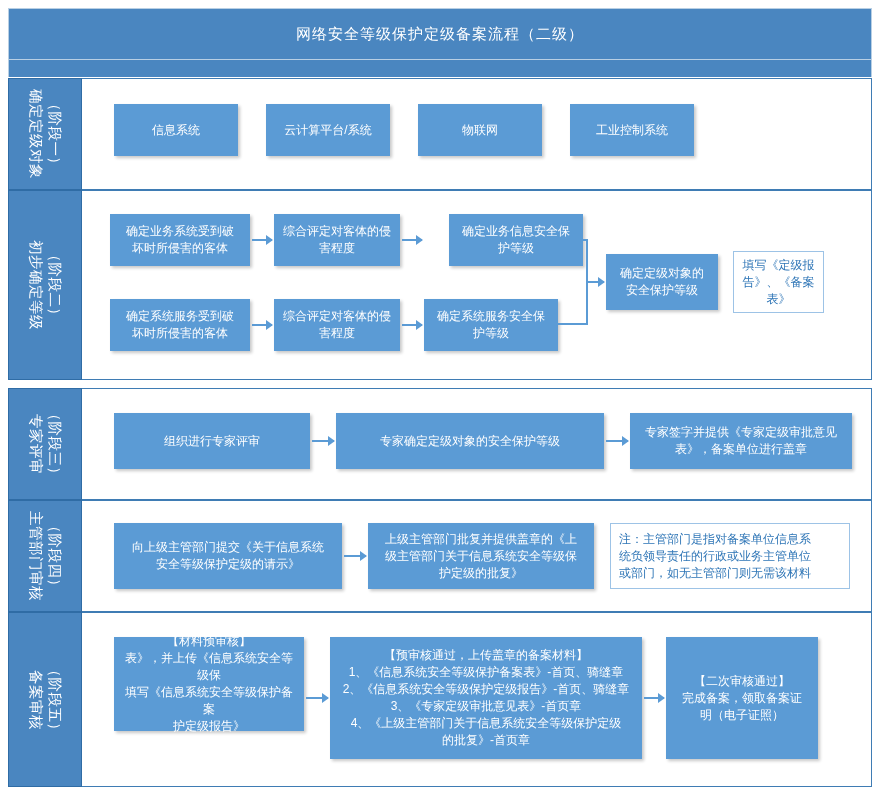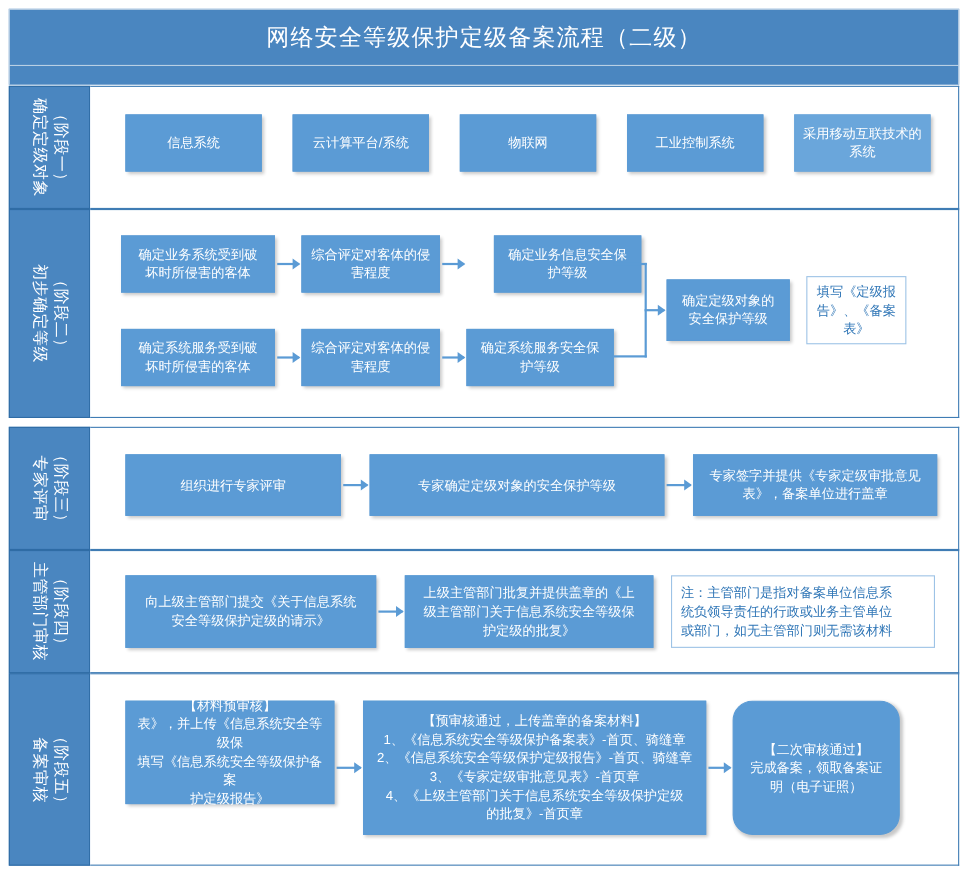--- a/index.html
+++ b/index.html
@@ -28,21 +28,21 @@
     height: 52px;
     background: #4a86c0;
     border: 1px solid #b8cfe4;
     box-sizing: border-box;
     display: flex;
     align-items: center;
     justify-content: center;
   }
   .title-bar .title-text {
     color: #ffffff;
-    font-size: 21px;
+    font-size: 15px;
     letter-spacing: 1px;
   }
   .title-spacer {
     position: absolute;
     left: 8px;
     top: 60px;
     width: 864px;
     height: 17px;
     background: #4a86c0;
     border-left: 1px solid #b8cfe4;
@@ -193,26 +193,20 @@
       <div class="box" style="left:336px;top:25px;width:124px;height:52px;">
         <div class="lines">
             <span>物联网</span>
           </div>
       </div>
       <div class="box" style="left:488px;top:25px;width:124px;height:52px;">
         <div class="lines">
             <span>工业控制系统</span>
           </div>
       </div>
-      <div class="box light" style="left:640px;top:25px;width:124px;height:52px;">
-        <div class="lines">
-          <span>采用移动互联技术的</span>
-          <span>系统</span>
-        </div>
-      </div>
     </div>
   </div>
 
   <div class="stage" style="top:190px;height:190px;">
     <div class="stage-label">
       <div class="vtext">
         <span>（阶段二）</span>
         <span>初步确定等级</span>
       </div>
     </div>
@@ -361,21 +355,21 @@
         <div class="lines">
           <span>【预审核通过，上传盖章的备案材料】</span>
           <span>1、《信息系统安全等级保护备案表》-首页、骑缝章</span>
           <span>2、《信息系统安全等级保护定级报告》-首页、骑缝章</span>
           <span>3、《专家定级审批意见表》-首页章</span>
           <span>4、《上级主管部门关于信息系统安全等级保护定级</span>
           <span>的批复》-首页章</span>
         </div>
       </div>
       <div class="arrow" style="left:562px;top:84px;width:20px;"></div>
-      <div class="box" style="left:584px;top:24px;width:152px;height:122px;border-radius:18px;">
+      <div class="box" style="left:584px;top:24px;width:152px;height:122px;">
         <div class="lines">
           <span>【二次审核通过】</span>
           <span>完成备案，领取备案证</span>
           <span>明（电子证照）</span>
         </div>
       </div>
     </div>
   </div>
 
 </div>

